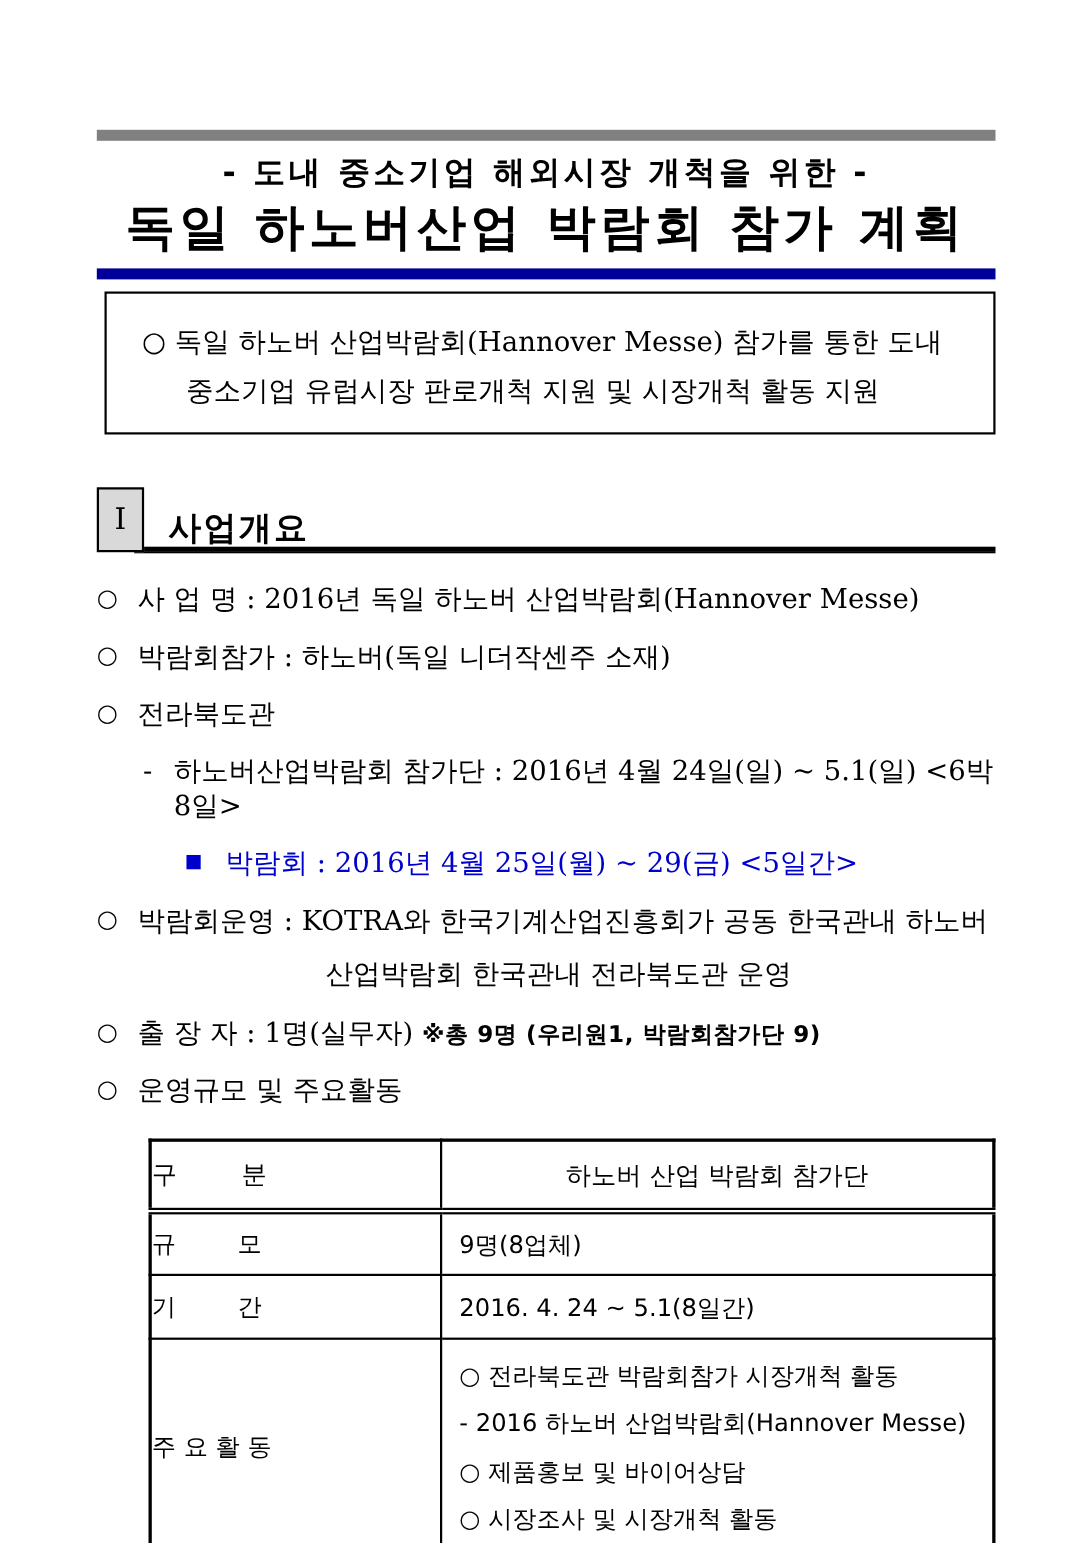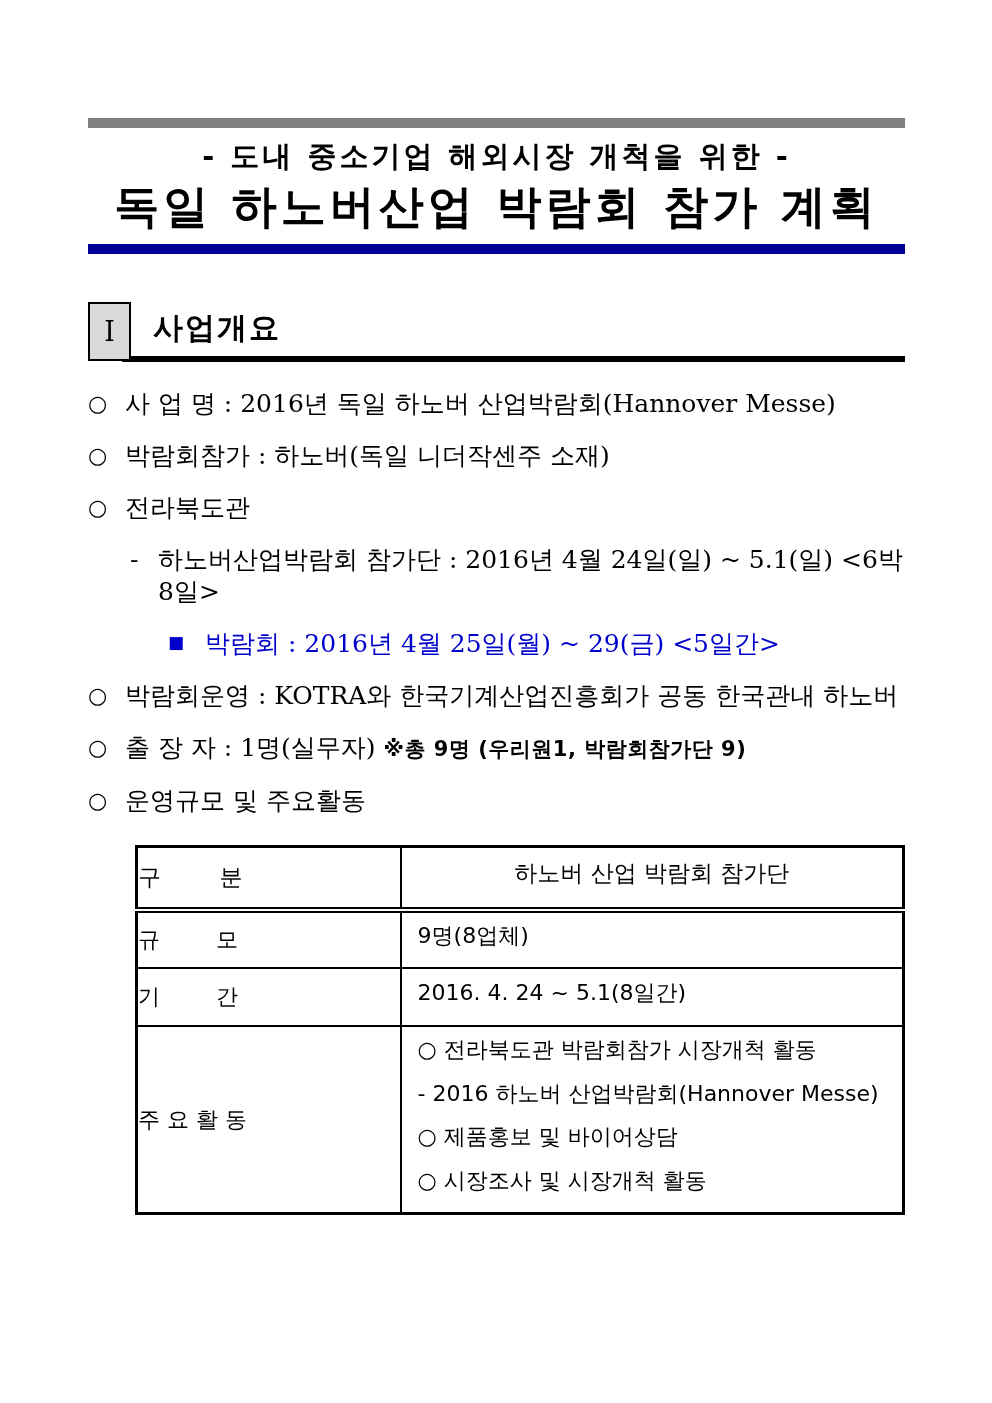--- a/index.html
+++ b/index.html
@@ -69,21 +69,21 @@
     background: #d9d9d9;
     border: 2px solid #000;
     display: flex;
     align-items: center;
     justify-content: center;
     font-size: 27px;
     z-index: 2;
   }
   .section-title {
     position: absolute;
-    left: 65px; top: 6px;
+    left: 65px; top: 17px;
     font-family: "DejaVu Sans", "Liberation Sans", sans-serif;
     font-weight: 800;
     font-size: 30px;
     letter-spacing: 2px;
   }
   .section-rule {
     position: absolute;
     left: 34px; right: 0; top: 54px;
     height: 3px;
     border-top: 4px solid #000;
@@ -133,40 +133,44 @@
     font-family: "DejaVu Sans", "Liberation Sans", sans-serif;
     font-size: 22px;
   }
   .info-table th, .info-table td {
     border: 2px solid #000;
     vertical-align: middle;
   }
   .info-table { border: 3px solid #000; }
   .info-table thead th { border-bottom: 6px double #000; font-weight: normal; }
   .col-label { width: 265px; text-align: left; white-space: pre; }
-  .col-value { width: 505px; text-align: left; padding: 1px 8px 10px 16px; }
+  .col-value { width: 505px; text-align: left; padding: 12px 8px 10px 16px; }
   .row-header { height: 64px; }
   .row-header th { font-size: 23px; }
   .row-scale { height: 58px; }
   .row-period { height: 58px; }
   .row-activities { height: 182px; }
   .activity-line { line-height: 1.98; }
 </style>
 </head>
 <body>
 
 <div class="content">
 
   <div class="top-gray-bar"></div>
 
   <div class="doc-subtitle">- 도내 중소기업 해외시장 개척을 위한 -</div>
   <div class="doc-title">독일 하노버산업 박람회 참가 계획</div>
 
   <div class="title-blue-bar"></div>
 
+  <div class="summary-box">
+    <div class="summary-line1">○ 독일 하노버 산업박람회(Hannover Messe) 참가를 통한 도내</div>
+    <div class="summary-line2">중소기업 유럽시장 판로개척 지원 및 시장개척 활동 지원</div>
+  </div>
 
   <div class="section-header">
     <div class="section-numeral-box">Ⅰ</div>
     <div class="section-title">사업개요</div>
     <div class="section-rule"></div>
   </div>
 
   <div class="bullet-list">
 
     <div class="b-row">
@@ -191,20 +195,21 @@
 
     <div class="b-row indent2 blue-item">
       <span class="b-marker">■</span>
       <span>박람회 : 2016년 4월 25일(월) ~ 29(금) &lt;5일간&gt;</span>
     </div>
 
     <div class="b-row">
       <span class="b-marker">○</span>
       <span>박람회운영 : KOTRA와 한국기계산업진흥회가 공동 한국관내 하노버</span>
     </div>
+    <div class="continuation">산업박람회 한국관내 전라북도관 운영</div>
 
     <div class="b-row">
       <span class="b-marker">○</span>
       <span><span>출 장 자 : 1명(실무자) </span><span class="note-bold">※총 9명 (우리원1, 박람회참가단 9)</span></span>
     </div>
 
     <div class="b-row">
       <span class="b-marker">○</span>
       <span>운영규모 및 주요활동</span>
     </div>

